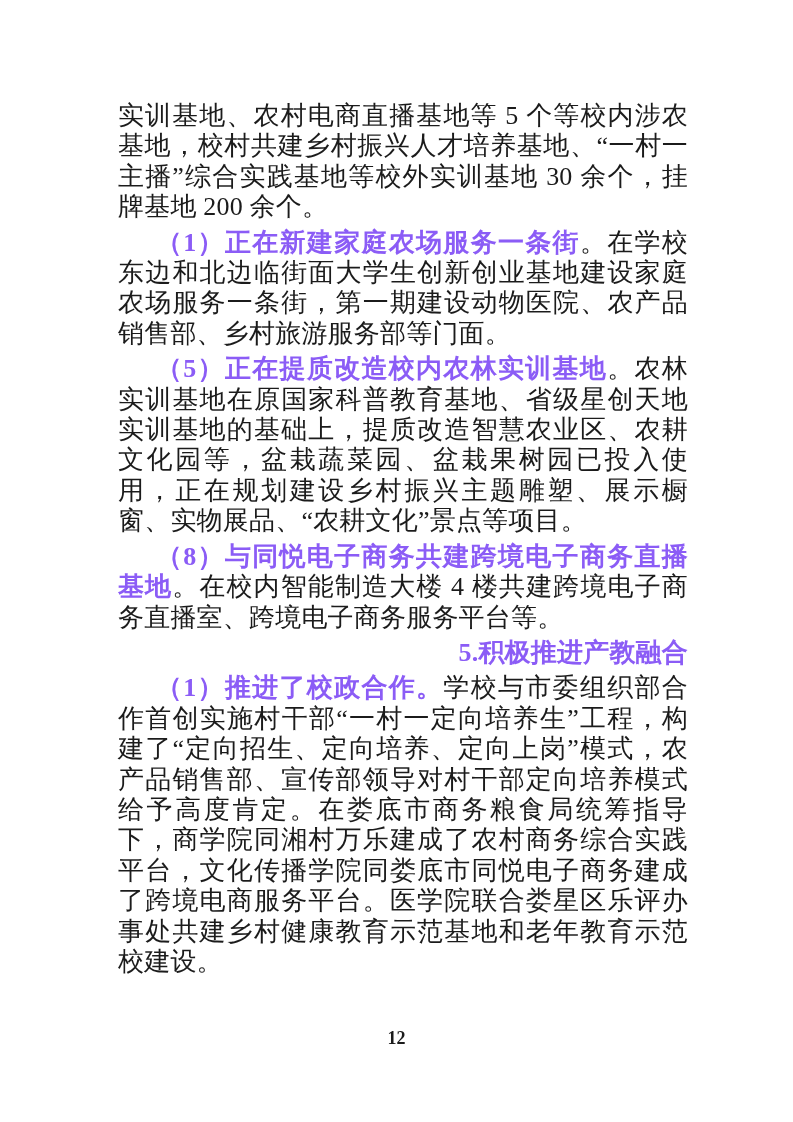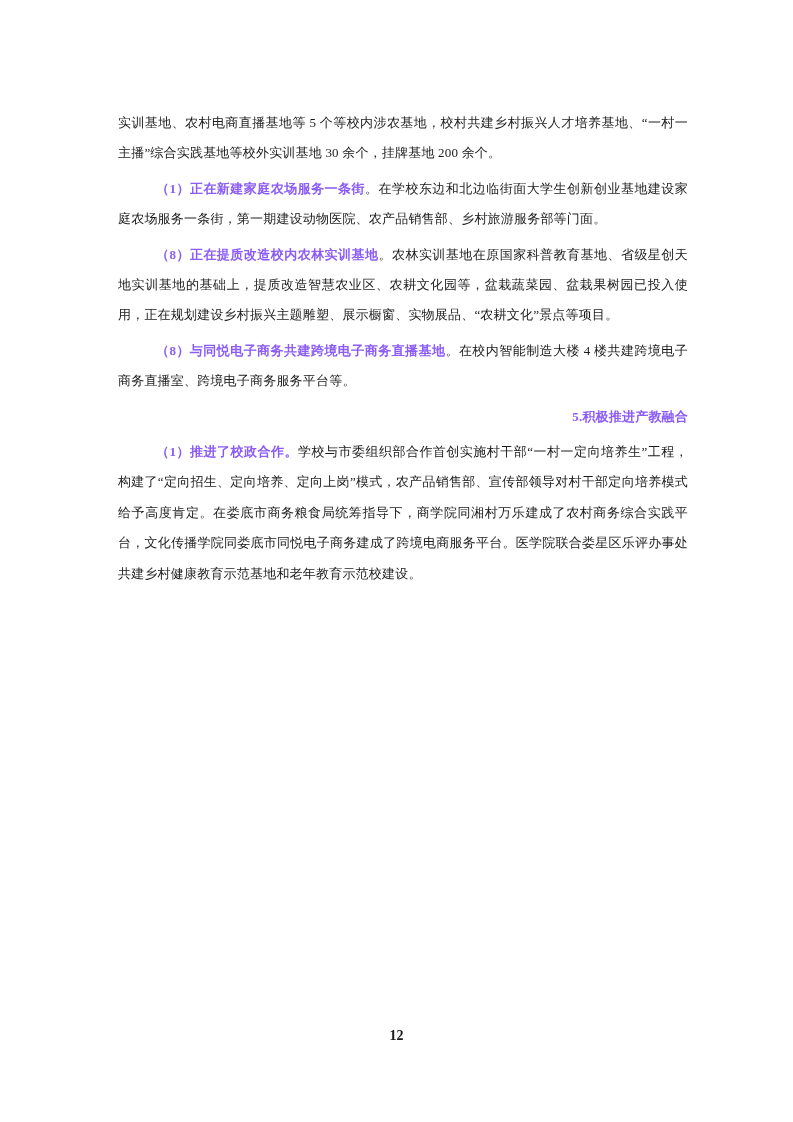--- a/index.html
+++ b/index.html
@@ -11,23 +11,23 @@
     position: relative;
     width: 793px;
     height: 1122px;
     background: #ffffff;
     overflow: hidden;
     font-family: "Liberation Serif", "DejaVu Serif", serif;
   }
   .text-block {
     position: absolute;
     left: 118px;
-    top: 108px;
+    top: 101px;
     width: 570px;
-    font-size: 13px;
+    font-size: 26px;
     line-height: 30.4px;
     color: #1b1b1b;
     text-align: justify;
     letter-spacing: 0.2px;
   }
   .para {
     margin: 0;
     padding: 0;
   }
   .para.spaced {
@@ -45,32 +45,32 @@
   .run-bold {
     font-weight: 700;
     color: #8b5cf6;
   }
   .page-number {
     position: absolute;
     left: 0;
     top: 1028px;
     width: 100%;
     text-align: center;
-    font-size: 14px;
+    font-size: 18px;
     font-weight: 700;
     color: #1b1b1b;
     font-family: "Liberation Serif", "DejaVu Serif", serif;
   }
 </style>
 </head>
 <body>
 
 <div class="page">
   <div class="text-block">
       <p class="para"><span class="run">实训基地、农村电商直播基地等 5 个等校内涉农基地，校村共建乡村振兴人才培养基地、“一村一主播”综合实践基地等校外实训基地 30 余个，挂牌基地 200 余个。</span></p>
       <p class="para indent spaced"><span class="run-bold">（1）正在新建家庭农场服务一条街</span><span class="run">。在学校东边和北边临街面大学生创新创业基地建设家庭农场服务一条街，第一期建设动物医院、农产品销售部、乡村旅游服务部等门面。</span></p>
-      <p class="para indent spaced"><span class="run-bold">（8）正在提质改造校内农林实训基地</span><span class="run">。农林实训基地在原国家科普教育基地、省级星创天地实训基地的基础上，提质改造智慧农业区、农耕文化园等，盆栽蔬菜园、盆栽果树园已投入使用，正在规划建设乡村振兴主题雕塑、展示橱窗、实物展品、“农耕文化”景点等项目。</span></p>
+      <p class="para indent spaced"><span class="run-bold">（5）正在提质改造校内农林实训基地</span><span class="run">。农林实训基地在原国家科普教育基地、省级星创天地实训基地的基础上，提质改造智慧农业区、农耕文化园等，盆栽蔬菜园、盆栽果树园已投入使用，正在规划建设乡村振兴主题雕塑、展示橱窗、实物展品、“农耕文化”景点等项目。</span></p>
       <p class="para indent spaced"><span class="run-bold">（8）与同悦电子商务共建跨境电子商务直播基地</span><span class="run">。在校内智能制造大楼 4 楼共建跨境电子商务直播室、跨境电子商务服务平台等。</span></p>
       <p class="para indent spaced heading"><span class="run-bold">5.积极推进产教融合</span></p>
       <p class="para indent spaced"><span class="run-bold">（1）推进了校政合作。</span><span class="run">学校与市委组织部合作首创实施村干部“一村一定向培养生”工程，构建了“定向招生、定向培养、定向上岗”模式，农产品销售部、宣传部领导对村干部定向培养模式给予高度肯定。在娄底市商务粮食局统筹指导下，商学院同湘村万乐建成了农村商务综合实践平台，文化传播学院同娄底市同悦电子商务建成了跨境电商服务平台。医学院联合娄星区乐评办事处共建乡村健康教育示范基地和老年教育示范校建设。</span></p>
     </div>
   <div class="page-number">12</div>
 </div>
 
 </body></html>

